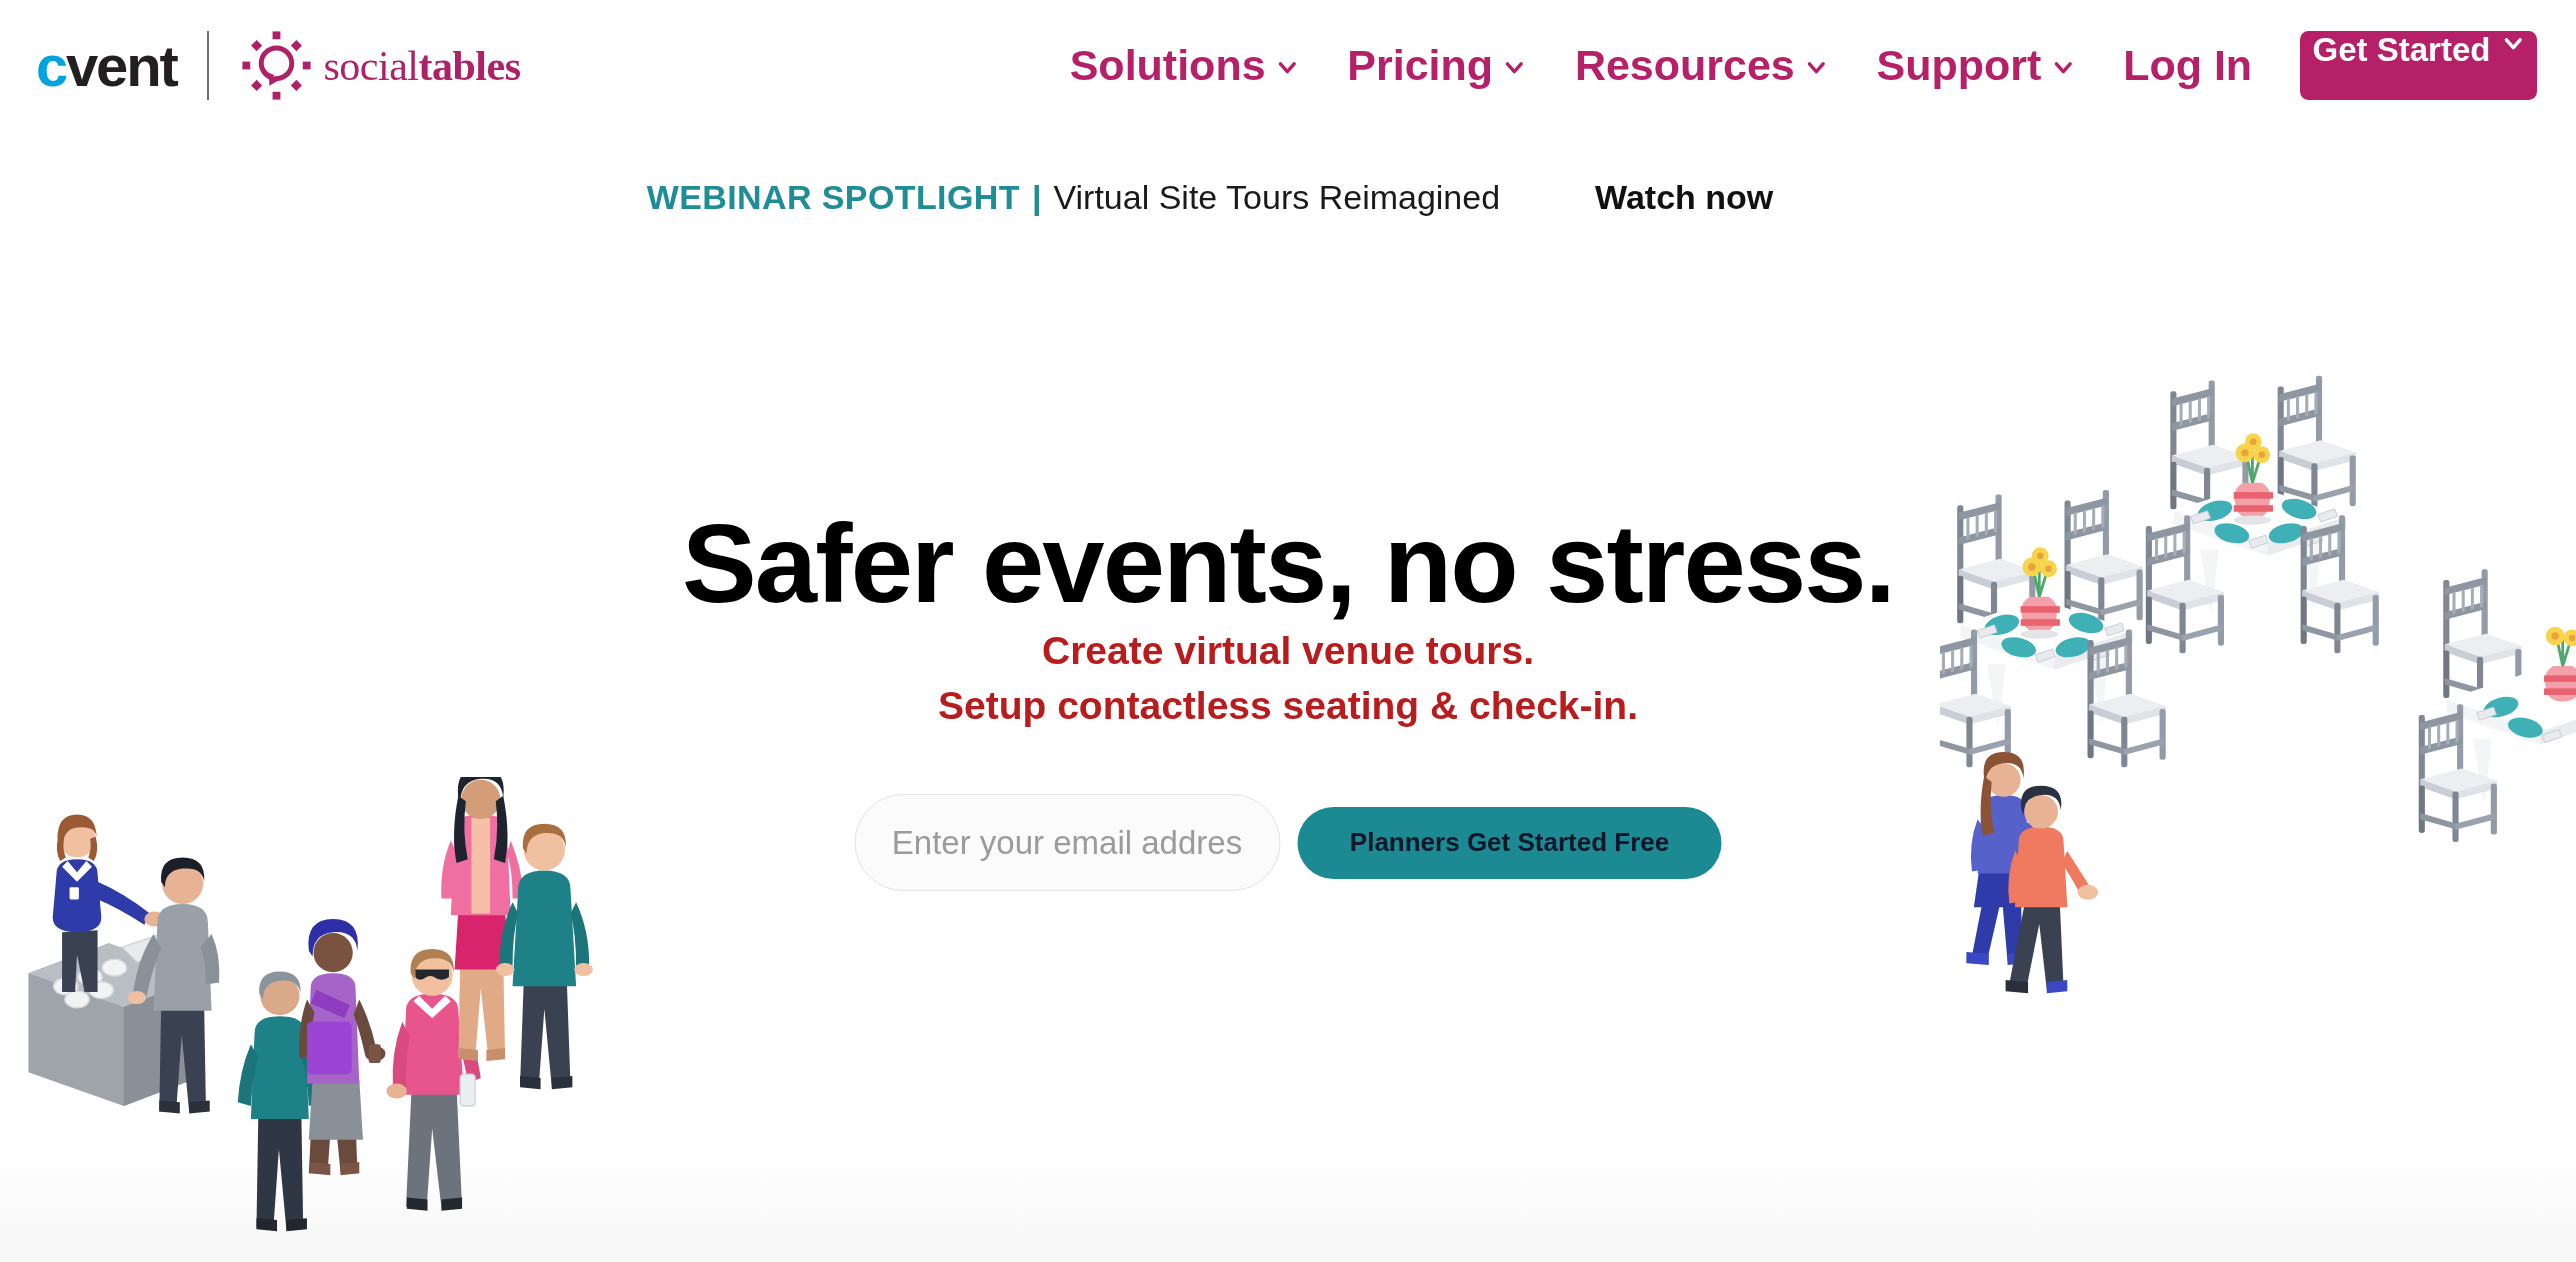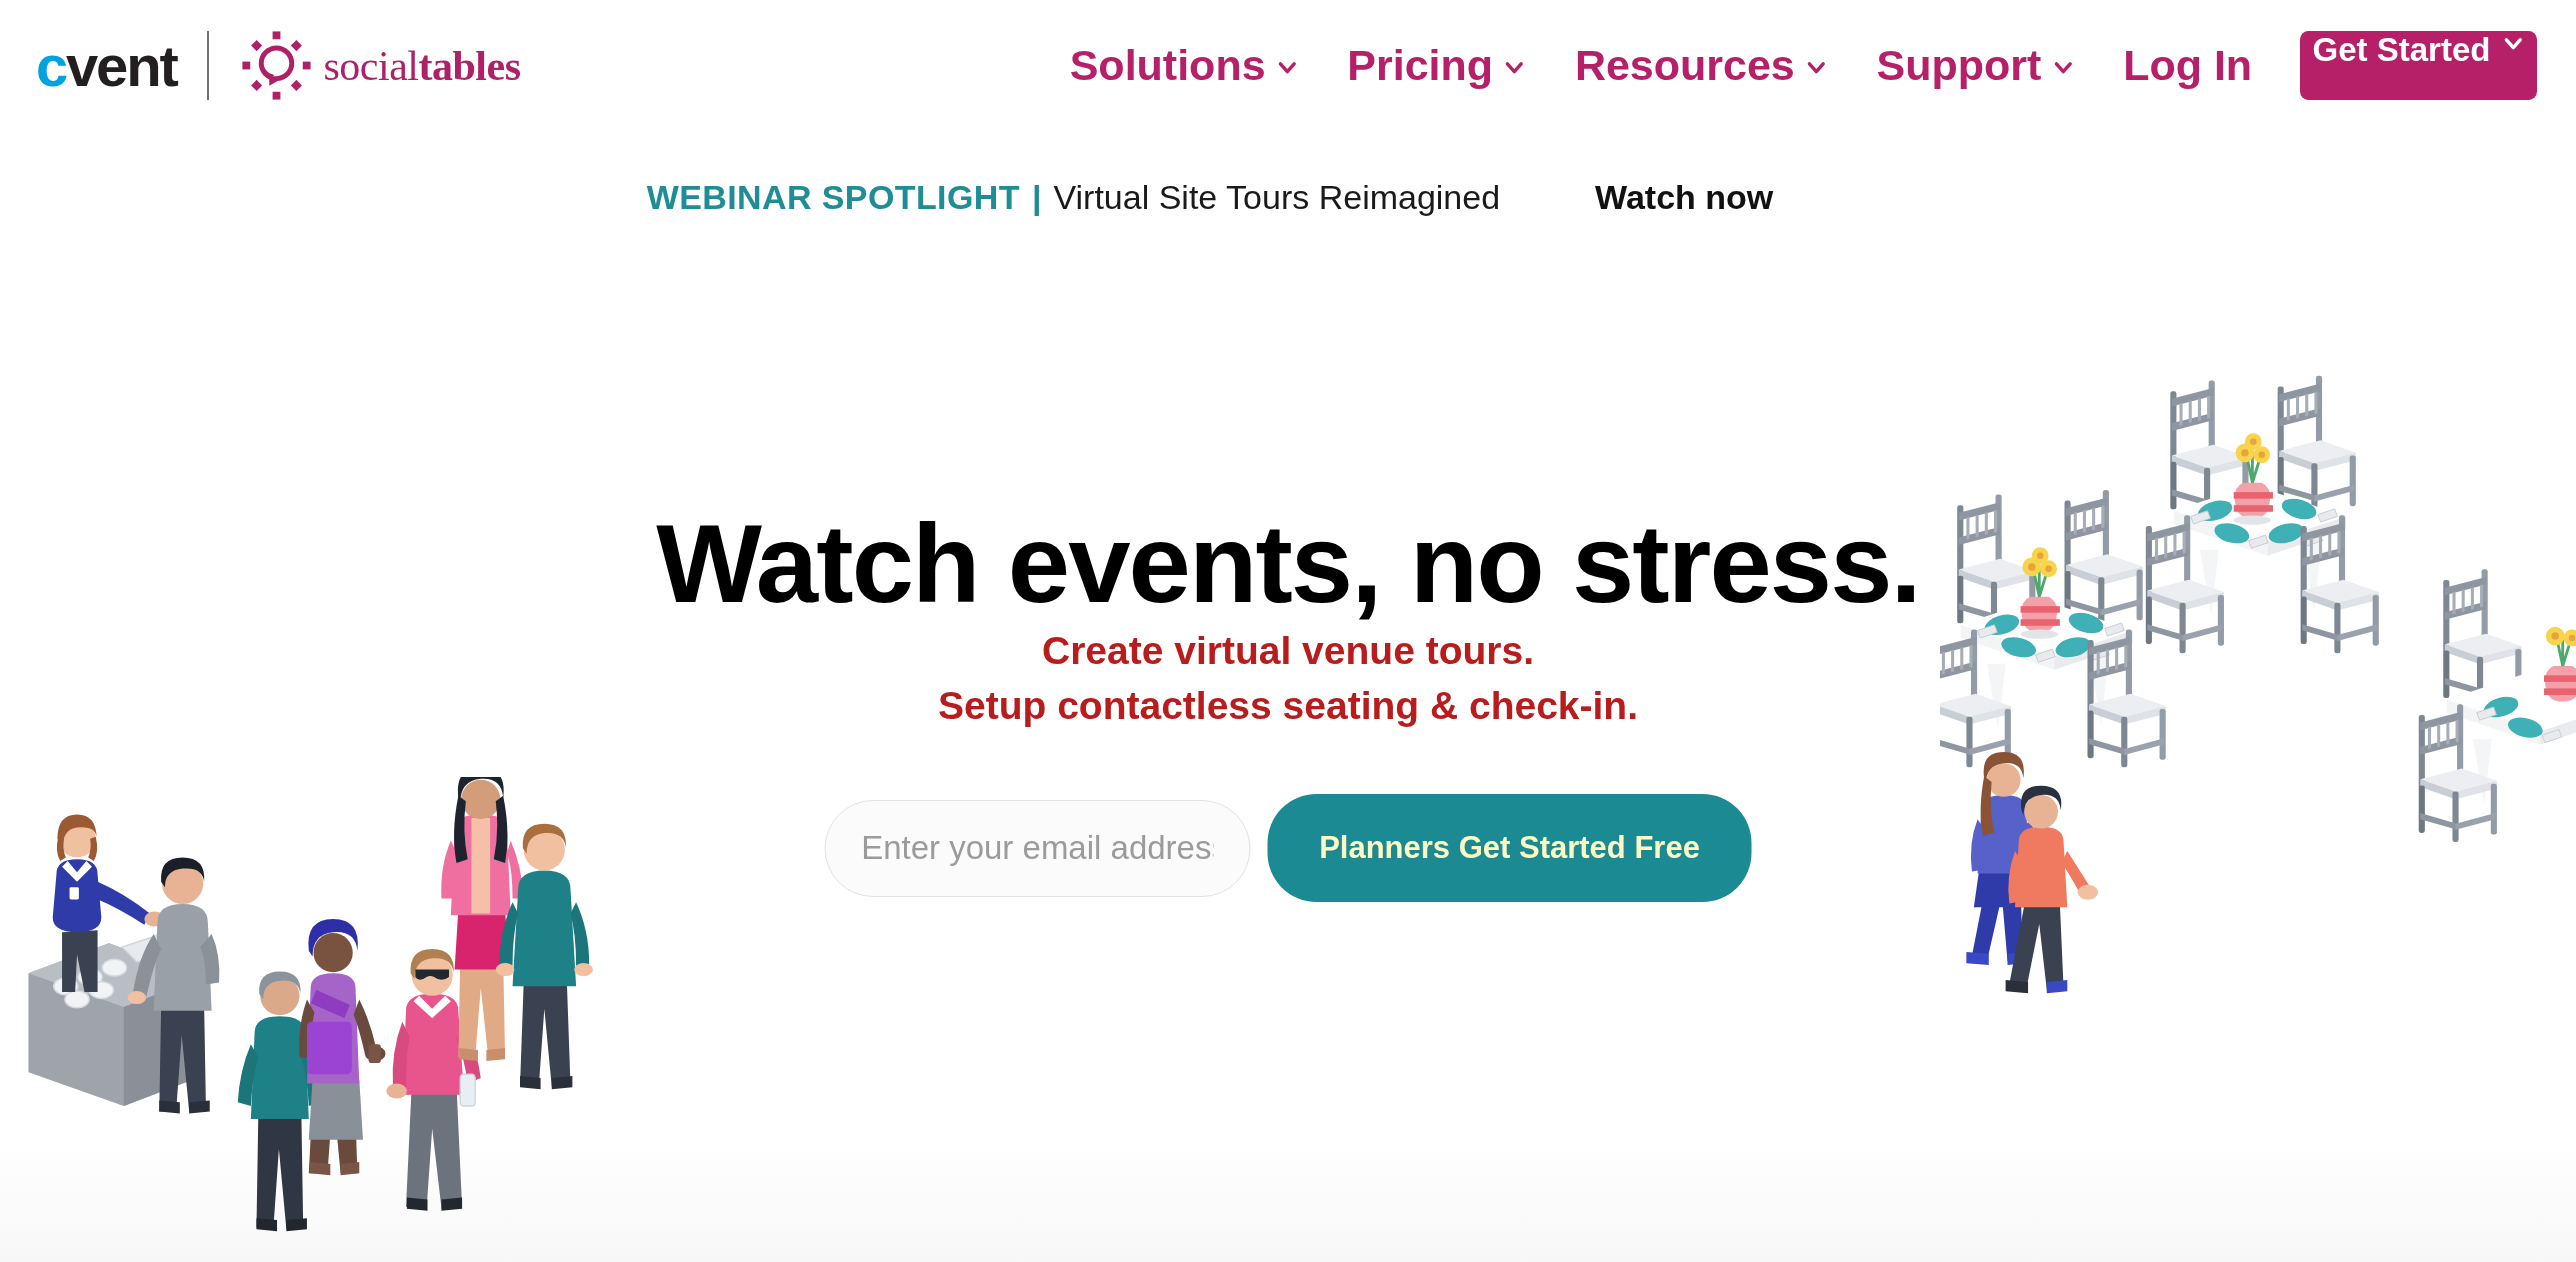--- a/index.html
+++ b/index.html
@@ -225,27 +225,27 @@
     background: #fbfbfb;
     padding: 0 36px;
     font-size: 33px;
     font-family: "Liberation Sans", sans-serif;
     color: #333333;
     outline: none;
   }
   .email-input::placeholder { color: #9b9b9b; }
 
   .submit-btn {
-    height: 108px;
+    height: 72px;
     padding: 0 52px;
     border: none;
     border-radius: 49px;
     background: #1C8A92;
-    color: #fef9c3;
-    font-size: 31px;
+    color: #0f172a;
+    font-size: 26px;
     font-weight: 700;
     font-family: "Liberation Sans", sans-serif;
     cursor: pointer;
     white-space: nowrap;
   }
 
   .hero-link {
     display: inline-block;
     margin-top: 45px;
     font-size: 37px;
@@ -647,21 +647,21 @@
         <circle cx="38" cy="8" r="18" fill="#e8b394"></circle>
         <path d="M17 6 Q13 -20 38 -20 Q63 -20 59 6 Q57 -12 38 -10 Q19 -8 19 12 Z" fill="#2b3140"></path>
         <path d="M0 188 L0 200 L24 202 L24 190 Z" fill="#2a2f3a"></path>
         <path d="M44 190 L44 202 L66 200 L66 188 Z" fill="#3B48C6"></path>
       </g>
     </svg>
   </div>
 
   <div class="hero-center">
 
-    <h1 class="hero-title">Watch events, no stress.</h1>
+    <h1 class="hero-title">Safer events, no stress.</h1>
 
     <p class="hero-sub">
       <span>Create virtual venue tours.</span><br>
       <span>Setup contactless seating &amp; check-in.</span>
     </p>
 
     <form class="hero-form">
       <input class="email-input" type="email" placeholder="Enter your email address" style="">
       <button class="submit-btn" type="submit">Planners Get Started Free</button>
     </form>

